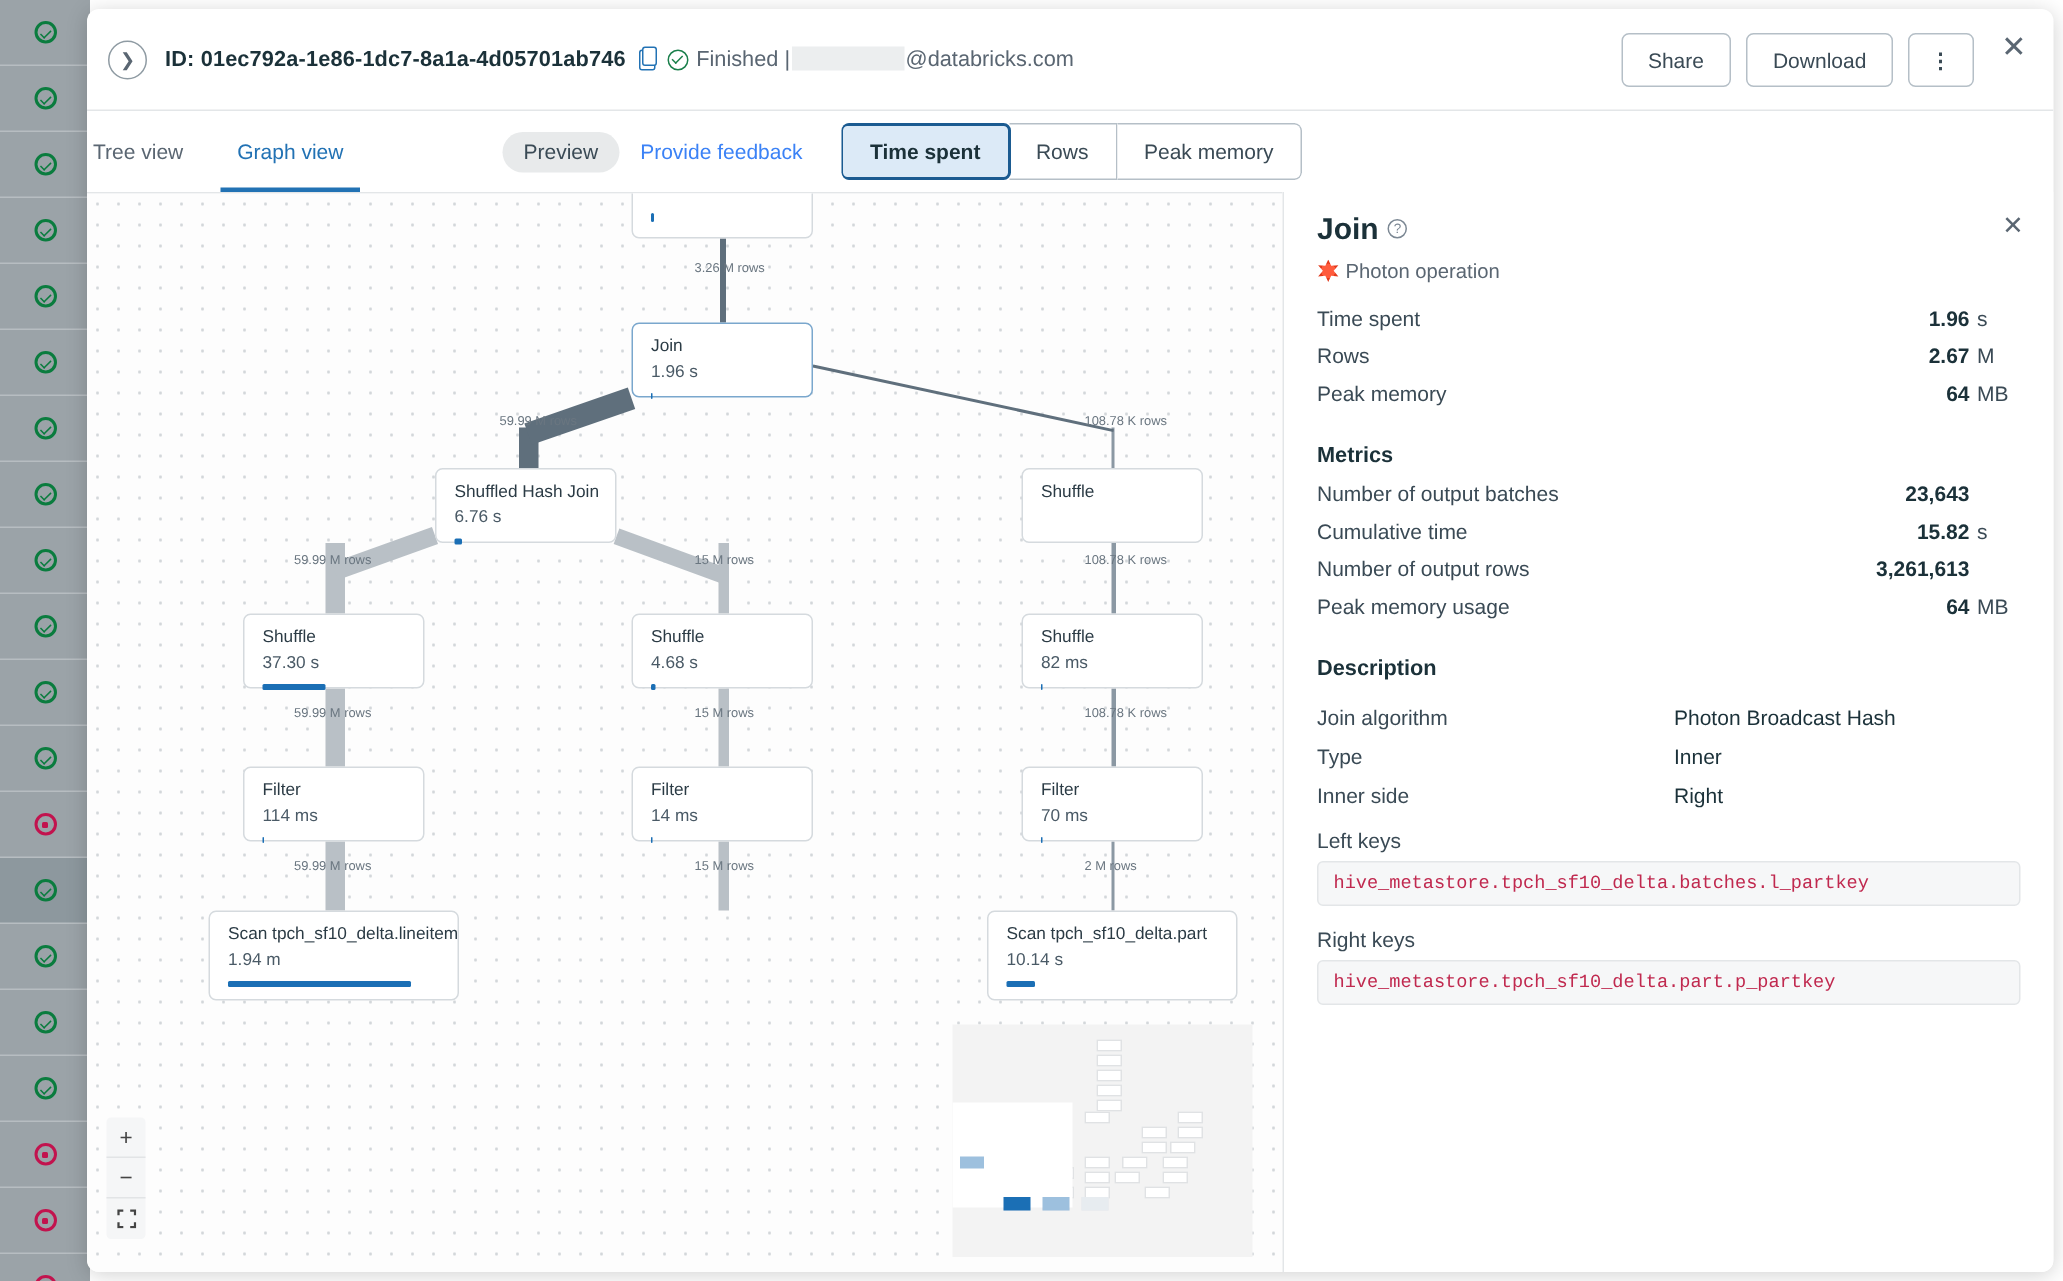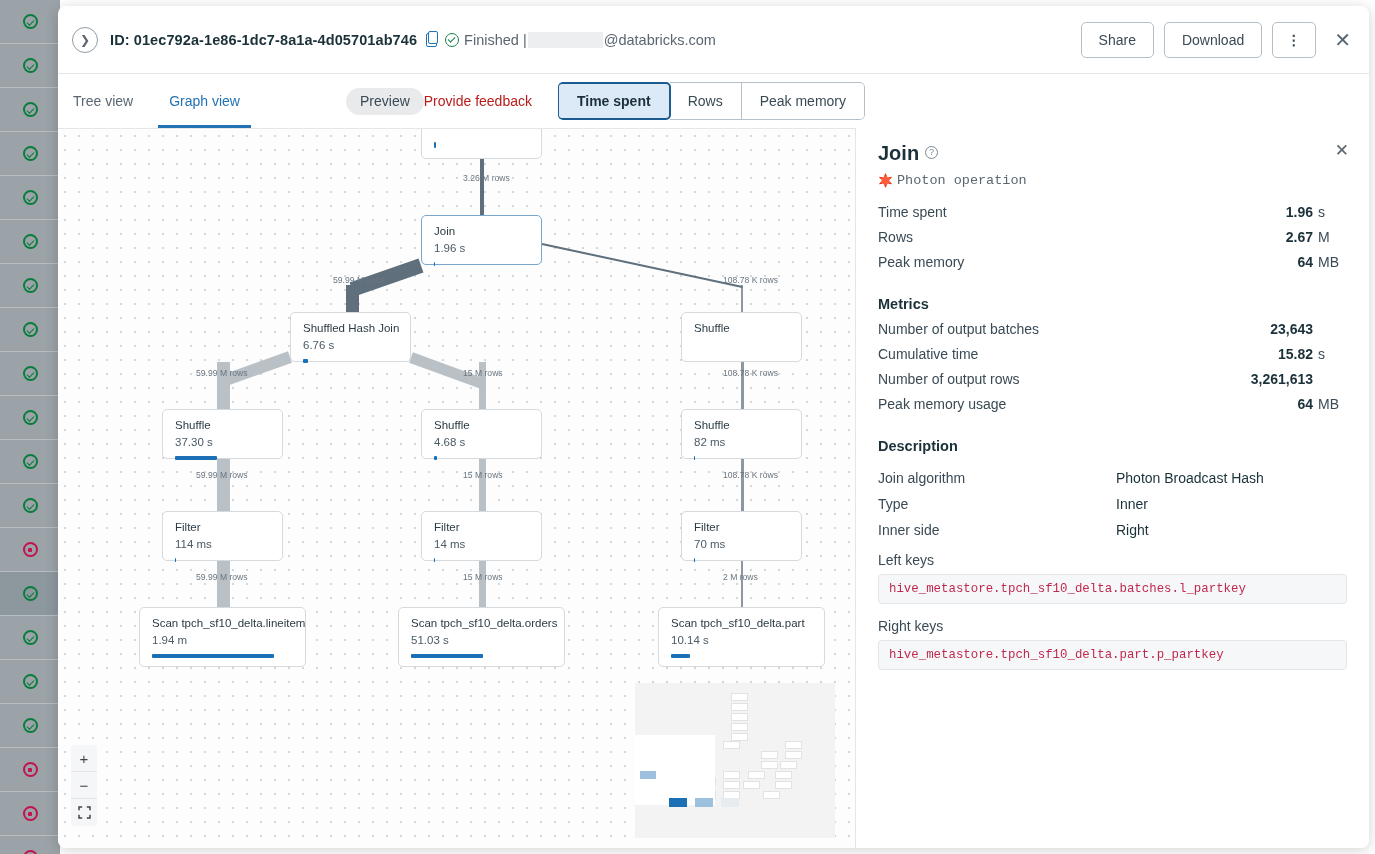--- a/index.html
+++ b/index.html
@@ -65,44 +65,44 @@
   .check-ico {
     width: 14px; height: 14px; border-radius: 50%; border: 1.6px solid #1a7f4b;
     position: relative; margin-right: 5px; flex: none;
   }
   .check-ico::after {
     content: ""; position: absolute; left: 2.3px; top: 3.6px; width: 5.5px; height: 2.6px;
     border-left: 1.5px solid #1a7f4b; border-bottom: 1.5px solid #1a7f4b; transform: rotate(-45deg);
   }
   #status-text { font-size: 14.5px; color: #5a6672; }
   #redacted { display: inline-block; width: 75px; height: 16px; background: #eceeef; vertical-align: -3px; margin: 0 1px; }
-  #hdr-actions { margin-left: auto; display: flex; align-items: center; gap: 10px; }
+  #hdr-actions { margin-left: auto; display: flex; align-items: flex-start; gap: 10px; }
   .hbtn {
     height: 36px; padding: 0 17px; border: 1px solid #b5bfc7; border-radius: 5px;
     background: #fff; color: #3a4a55; font-size: 14px; cursor: pointer;
     font-family: "Liberation Sans", sans-serif;
   }
   .hbtn.sq { width: 44px; padding: 0; font-weight: bold; letter-spacing: 1px; }
   #close-x { margin-left: 8px; font-size: 20px; color: #5a6672; cursor: pointer; line-height: 1; }
 
   
-  #toolbar { position: relative; height: 54px; display: flex; align-items: center; padding-left: 11px; }
+  #toolbar { position: relative; height: 54px; display: flex; align-items: center; padding-left: 0; }
   .vtab {
     font-size: 14px; color: #5a6672; padding: 0 4px; height: 54px; line-height: 54px;
     margin-right: 28px; cursor: pointer; position: relative;
   }
   .vtab.active { color: #2272b4; }
   .vtab.active::after {
     content: ""; position: absolute; left: -7px; right: -7px; bottom: 0; height: 3px; background: #2272b4;
   }
   #pill-preview {
     background: #e8eaeb; color: #3a4a55; border-radius: 14px; height: 27px; line-height: 27px;
     padding: 0 14px; font-size: 14px; margin-left: 74px; cursor: default;
   }
-  #provide-feedback { color: #b91c1c; font-size: 14px; cursor: pointer; }
+  #provide-feedback { color: #3b82f6; font-size: 14px; margin-left: 14px; cursor: pointer; }
   #seg { display: flex; margin-left: 26px; border-radius: 5px; overflow: hidden; }
   .seg-item {
     height: 38px; line-height: 36px; padding: 0 18px; font-size: 14px;
     border: 1px solid #b5bfc7; border-left: none; background: #fff; color: #3a4a55; cursor: pointer;
   }
   .seg-item:first-child { border-left: 1px solid #b5bfc7; border-radius: 5px 0 0 5px; }
   .seg-item:last-child { border-radius: 0 5px 5px 0; }
   .seg-item.active {
     background: #dceaf7; border: 2px solid #1b5b91; border-radius: 5px; font-weight: bold;
     color: #1b3139; line-height: 34px; margin: 0 -1px; position: relative; z-index: 2;
@@ -169,21 +169,21 @@
     display: inline-block; width: 13px; height: 13px; border-radius: 50%; border: 1.3px solid #7c8894;
     font-size: 9px; line-height: 11px; text-align: center; color: #7c8894; margin-left: 6px; vertical-align: 3px;
     cursor: pointer;
   }
   #photon-row { margin-top: 8px; display: flex; align-items: center; }
   .photon-ico {
     width: 15px; height: 15px; margin-right: 4px; flex: none;
     background: radial-gradient(circle at 50% 50%, #ff5c3d 0 45%, #e23a1c 46% 100%);
     clip-path: polygon(50% 0%, 63% 28%, 95% 25%, 74% 50%, 95% 75%, 63% 72%, 50% 100%, 37% 72%, 5% 75%, 26% 50%, 5% 25%, 37% 28%);
   }
-  #photon-text { font-size: 13.5px; color: #5a6672; font-family: Liberation Mono, monospace; }
+  #photon-text { font-size: 13.5px; color: #5a6672; }
   .kv { display: flex; align-items: baseline; font-size: 14px; margin-top: 9px; }
   .kv .k { color: #3a4a55; }
   .kv .v { margin-left: auto; font-weight: bold; color: #1b3139; }
   .kv .u { color: #3a4a55; font-weight: normal; width: 34px; text-align: left; padding-left: 5px; }
   .sec-h { font-size: 14.5px; font-weight: bold; color: #1b3139; margin-top: 26px; }
   .dkv { display: flex; font-size: 14px; margin-top: 10px; }
   .dkv .k { color: #3a4a55; width: 238px; }
   .dkv .v { color: #1b3139; }
   .lbl { font-size: 14px; color: #3a4a55; margin-top: 14px; }
   .codebox {
@@ -363,25 +363,20 @@
           </div>
           <div class="node" style="left: 623px; top: 382px; width: 121px; height: 50px;">
             <div class="node-title">Filter</div>
             <div class="node-sub">70 ms</div>
             <div class="node-bar" style="width: 1px;"></div>
           </div>
           <div class="node" style="left: 81px; top: 478px; width: 167px; height: 60px;">
             <div class="node-title">Scan tpch_sf10_delta.lineitem</div>
             <div class="node-sub">1.94 m</div>
             <div class="node-bar" style="width: 122px;"></div>
-          </div>
-          <div class="node" style="left: 340px; top: 478px; width: 167px; height: 60px;">
-            <div class="node-title">Scan tpch_sf10_delta.orders</div>
-            <div class="node-sub">51.03 s</div>
-            <div class="node-bar" style="width: 72px;"></div>
           </div>
           <div class="node" style="left: 600px; top: 478px; width: 167px; height: 60px;">
             <div class="node-title">Scan tpch_sf10_delta.part</div>
             <div class="node-sub">10.14 s</div>
             <div class="node-bar" style="width: 19px;"></div>
           </div>
         </div>
 
       <div id="zoomctl">
         <div class="zbtn">+</div>

